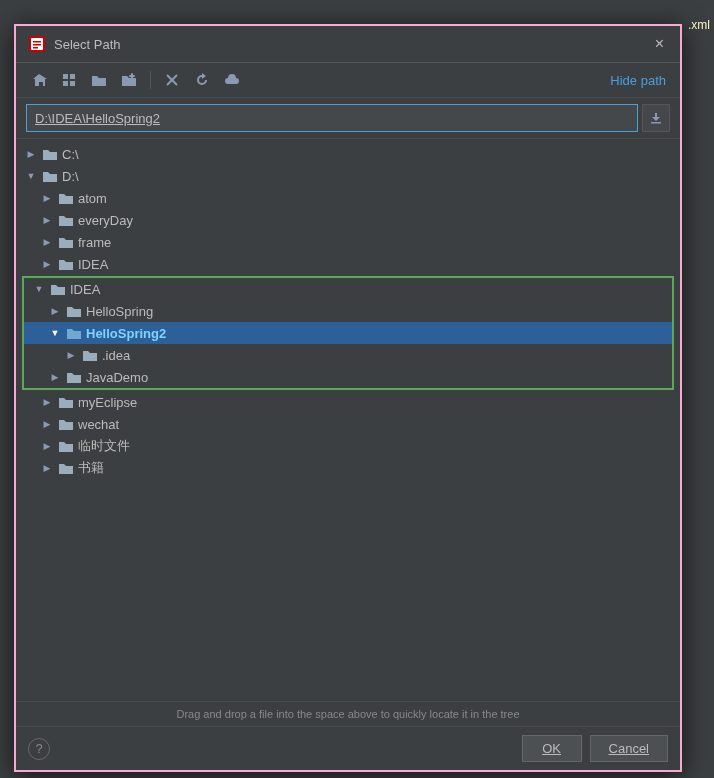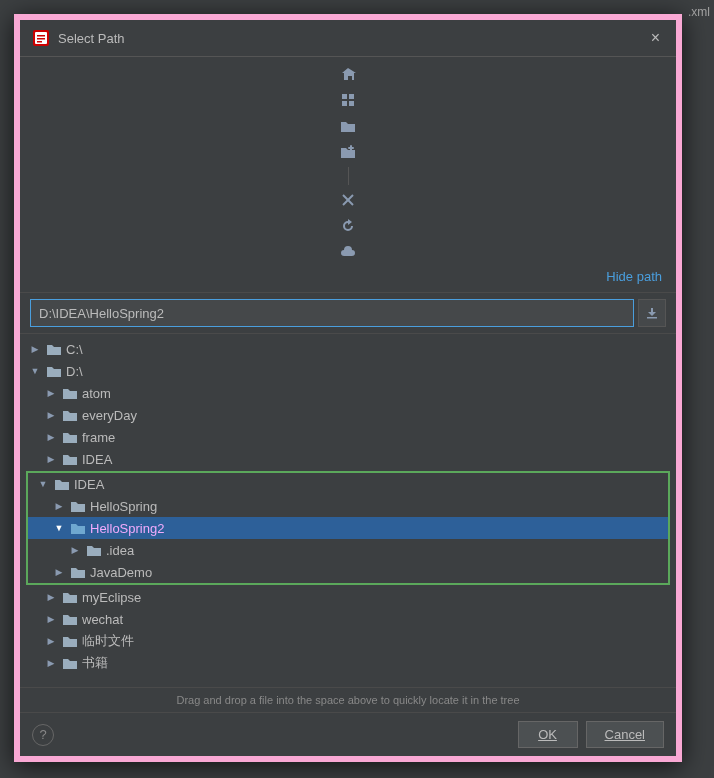--- a/index.html
+++ b/index.html
@@ -19,25 +19,25 @@
       width: 714px;
       height: 778px;
       background: #3c3f41;
       display: flex;
       align-items: center;
       justify-content: center;
     }
     .dialog {
       position: absolute;
       left: 14px;
-      top: 14px;
+      top: 24px;
       width: 668px;
       height: 748px;
       background: #3c3f41;
-      border: 6px solid #f9a8d4;
+      border: 2px solid #f9a8d4;
       box-shadow: 0 4px 24px rgba(0,0,0,0.7);
       display: flex;
       flex-direction: column;
     }
     .title-bar {
       display: flex;
       align-items: center;
       background: #3c3f41;
       padding: 8px 12px;
       border-bottom: 1px solid #555;
@@ -61,21 +61,20 @@
       line-height: 1;
       padding: 2px 4px;
       user-select: none;
     }
     .toolbar {
       display: flex;
       align-items: center;
       padding: 6px 10px;
       gap: 4px;
       border-bottom: 1px solid #4a4a4a;
-      flex-direction: column;
     }
     .toolbar-btn {
       width: 26px;
       height: 22px;
       display: flex;
       align-items: center;
       justify-content: center;
       cursor: pointer;
       border-radius: 3px;
       color: #8a9ab0;
@@ -92,20 +91,21 @@
       color: #4a9edd;
       cursor: pointer;
       font-size: 13px;
       padding: 2px 4px;
     }
     .path-bar {
       display: flex;
       align-items: center;
       margin: 6px 10px;
       gap: 4px;
+      text-decoration: underline;
     }
     .path-input {
       flex: 1;
       background: #45484a;
       border: 1px solid #4a9edd;
       color: #bbbbbb;
       padding: 4px 8px;
       font-size: 13px;
       outline: none;
       height: 28px;
@@ -162,21 +162,21 @@
       margin: 0 3px;
       display: inline-flex;
       align-items: center;
       justify-content: center;
     }
     .folder-svg { width: 16px; height: 14px; }
     .item-label {
       font-size: 13px;
       color: #bbbbbb;
     }
-    .tree-item.selected .item-label { color: #f0abfc; }
+    .tree-item.selected .item-label { color: #7dd3fc; font-weight: bold; }
     .drag-hint {
       text-align: center;
       color: #888;
       font-size: 11px;
       padding: 6px 4px;
       border-top: 1px solid #4a4a4a;
     }
     .bottom-bar {
       display: flex;
       align-items: center;
@@ -220,21 +220,21 @@
       justify-content: center;
       font-size: 11px;
       color: #e06c00;
     }
   </style>
 </head>
 <body>
 
 <div class="dialog-overlay">
 
-  <div style="position:absolute;right:0;top:1px;color:#a3a3a3;font-size:12px;padding:4px;">.xml</div>
+  <div style="position:absolute;right:0;top:14px;color:#fef9c3;font-size:12px;padding:4px;">.xml</div>
 
   <div class="dialog">
 
     <div class="title-bar">
       <div class="title-bar-icon">
         <svg width="18" height="18" viewBox="0 0 18 18">
           <rect x="1" y="1" width="16" height="16" rx="2" fill="#c00"></rect>
           <rect x="3" y="3" width="12" height="12" rx="1" fill="#fff"></rect>
           <rect x="5" y="6" width="8" height="1.5" fill="#c00"></rect>
           <rect x="5" y="9" width="8" height="1.5" fill="#c00"></rect>

